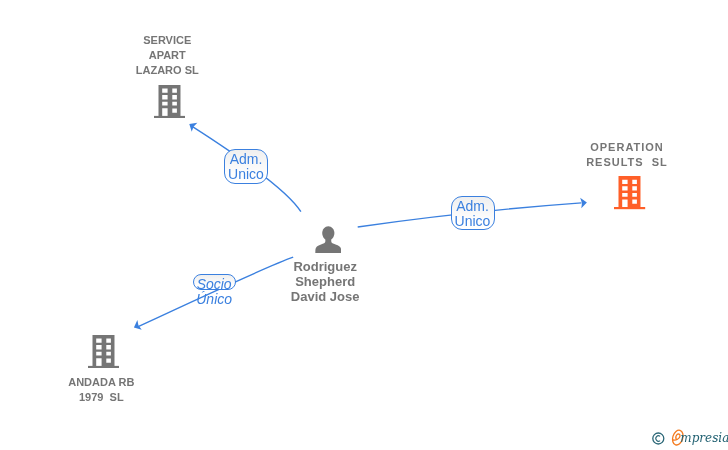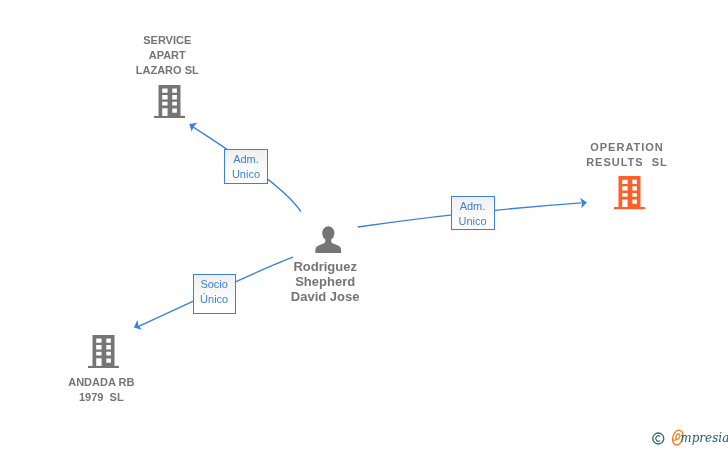--- a/index.html
+++ b/index.html
@@ -15,23 +15,23 @@
     position:absolute;width:400px;text-align:center;
     font-weight:bold;font-size:11px;line-height:15px;color:#757575;
     white-space:pre;transform:translateZ(0);
   }
   .nodelabel.spaced{letter-spacing:1px;}
   .nodelabel.person{font-weight:bold;font-size:13px;line-height:15px;}
   .nodeicon{position:absolute;}
 
   .edgelabel{
     position:absolute;box-sizing:border-box;
-    border:1.7px solid #3B80DF;border-radius:0;
+    border:1.7px solid #3B80DF;border-radius:11px;
     background:linear-gradient(180deg,#efefef 0%,#f7f7f7 40%,#fdfdfd 70%,#ffffff 100%);
-    color:#3B80DF;font-size:11px;line-height:15px;
+    color:#3B80DF;font-size:14px;line-height:15px;
     text-align:center;white-space:pre;
     padding-top:2px;transform:translateZ(0);
   }
 
   #logo{position:absolute;white-space:nowrap;}
 </style>
 </head>
 <body>
 
 <div id="stage">
@@ -83,21 +83,21 @@
       <path fill-rule="evenodd" d="M45 0 H265 V309 H45 Z M82 36 H136 V78 H82 Z M183 36 H229 V78 H183 Z M82 101 H136 V144 H82 Z M183 101 H229 V144 H183 Z M82 168 H136 V206 H82 Z M183 168 H229 V206 H183 Z M82 233 H136 V309 H82 Z M183 235 H229 V277 H183 Z"></path>
     </g>
   </svg>
   <div class="nodelabel" style="left:-98.7px;top:374.5px;">ANDADA RB
 1979  SL</div>
 
   <div class="edgelabel" style="left:224.3px;top:149.4px;width:43.4px;height:34.4px;">Adm.
 Unico</div>
   <div class="edgelabel" style="left:450.5px;top:196.2px;width:44px;height:34px;">Adm.
 Unico</div>
-  <div class="edgelabel" style="left:192.5px;top:273.9px;width:43.3px;height:40px;">Socio
+  <div class="edgelabel" style="left:192.5px;top:273.9px;width:43.3px;height:16px;font-style:italic;">Socio
 Único</div>
 
   <div id="logo" style="left:650px;top:428px;">
     <svg width="78" height="22" viewBox="0 0 780 220" style="position:absolute;left:0;top:0;">
       <g fill="none" stroke="#2B6777">
         <circle cx="83" cy="105" r="55" stroke-width="13"></circle>
         <path d="M101 84 A26 27 0 1 0 101 126" stroke-width="11"></path>
       </g>
       <g fill="none" stroke="#F47B20" stroke-width="13" stroke-linecap="round">
         <ellipse cx="278" cy="96" rx="50" ry="76" transform="rotate(17 278 96)"></ellipse>

